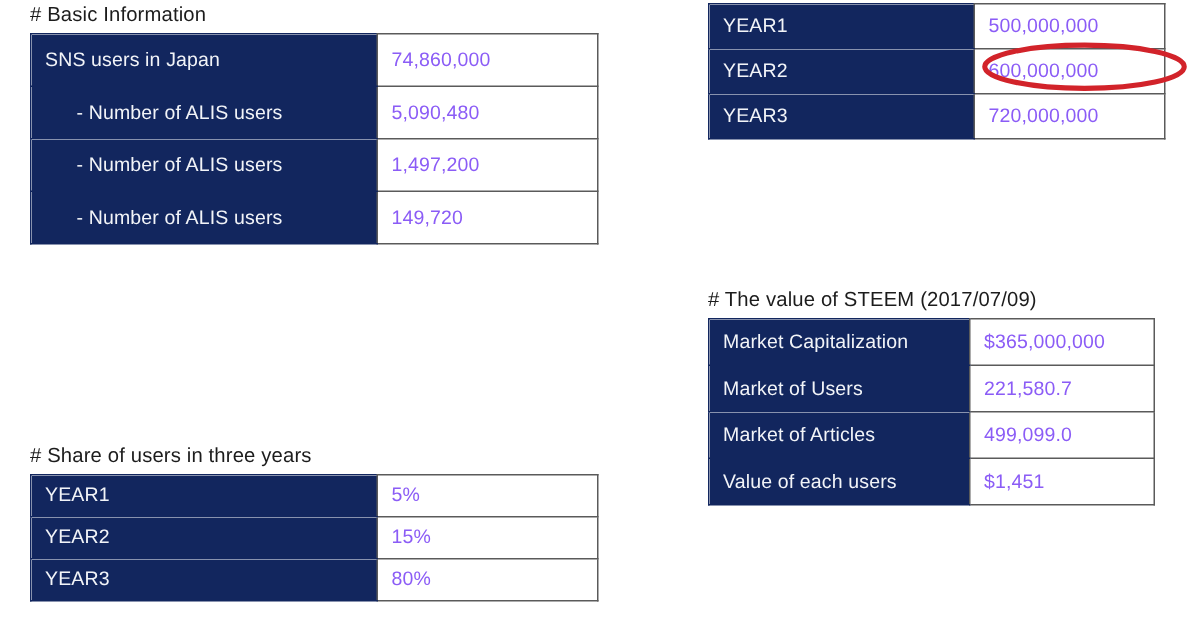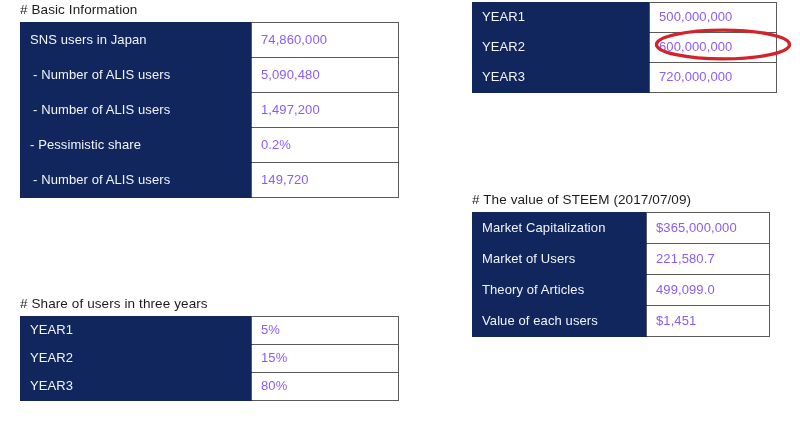--- a/index.html
+++ b/index.html
@@ -43,21 +43,21 @@
     white-space: nowrap;
   }
   table.data-table td.label {
     background: #12265e;
     color: #f2f4f8;
     border-color: #12265e;
     border-right-color: #5a5a5a;
     text-align: left;
     letter-spacing: 0.1px;
   }
-  table.data-table td.label.indent-1 { padding-left: 12px; }
+  table.data-table td.label.indent-1 { padding-left: 30px; }
   table.data-table td.value {
     background: #ffffff;
     color: #8b5cf6;
     text-align: left;
     letter-spacing: 0.1px;
   }
 
   
   #basic-info-block { left: 20px; top: 2px; }
   #basic-info-table { width: 378px; }
@@ -115,24 +115,20 @@
         </tr>
         <tr>
           <td class="label indent-1">- Number of ALIS users</td>
           <td class="value">5,090,480</td>
         </tr>
         <tr>
           <td class="label indent-1">- Number of ALIS users</td>
           <td class="value">1,497,200</td>
         </tr>
         <tr>
-          <td class="label">- Pessimistic share</td>
-          <td class="value">0.2%</td>
-        </tr>
-        <tr>
           <td class="label indent-1">- Number of ALIS users</td>
           <td class="value">149,720</td>
         </tr>
       </tbody>
   </table>
 </div>
 
 <div class="block" id="share-block">
   <div class="block-title"># Share of users in three years</div>
   <table class="data-table" id="share-table">
@@ -190,21 +186,21 @@
     <tbody>
         <tr>
           <td class="label">Market Capitalization</td>
           <td class="value">$365,000,000</td>
         </tr>
         <tr>
           <td class="label">Market of Users</td>
           <td class="value">221,580.7</td>
         </tr>
         <tr>
-          <td class="label">Theory of Articles</td>
+          <td class="label">Market of Articles</td>
           <td class="value">499,099.0</td>
         </tr>
         <tr>
           <td class="label">Value of each users</td>
           <td class="value">$1,451</td>
         </tr>
       </tbody>
   </table>
 </div>
 

